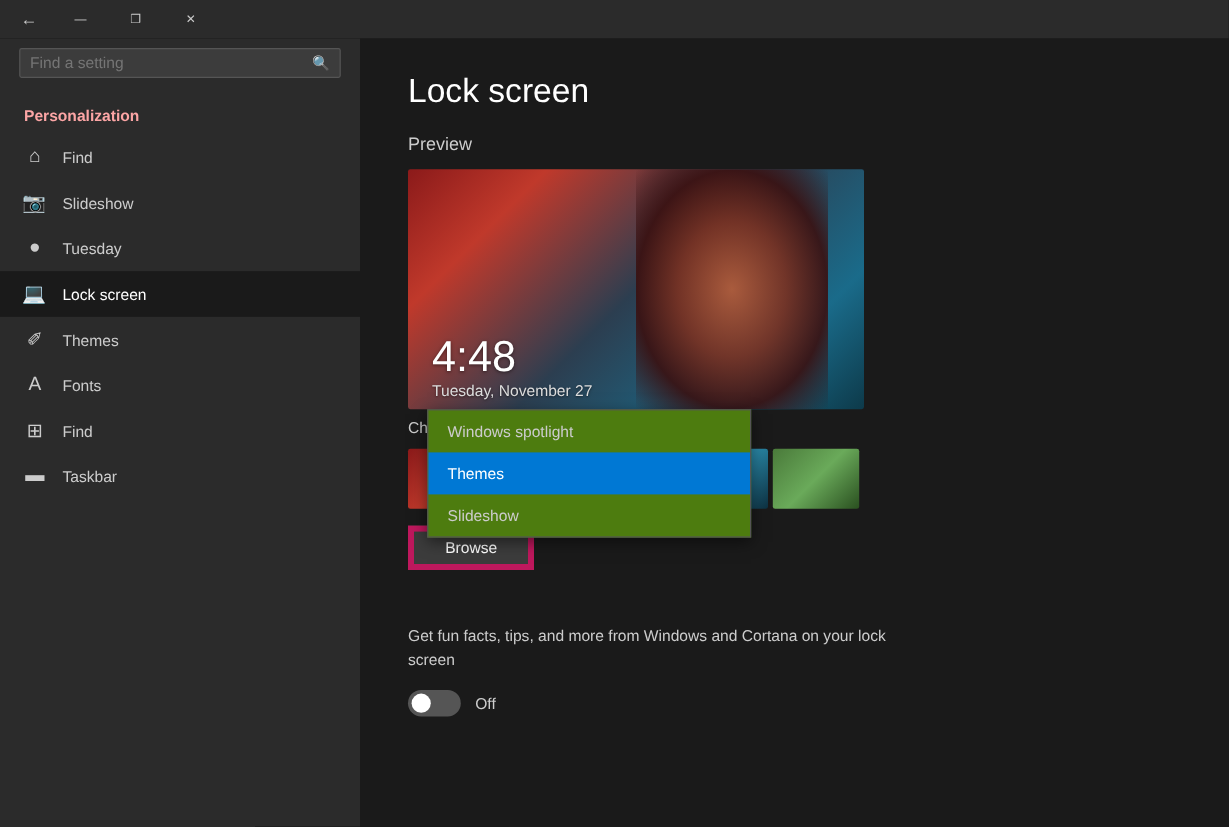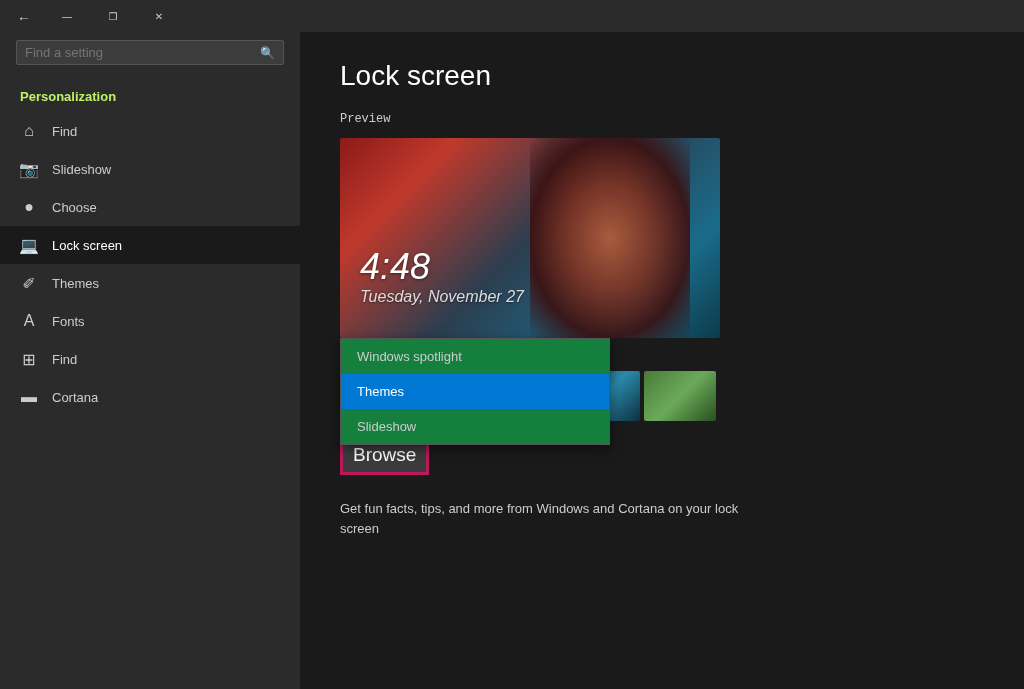--- a/index.html
+++ b/index.html
@@ -89,21 +89,21 @@
       outline: none;
     }
     .search-icon {
       color: #aaa;
       font-size: 12px;
     }
     .personalization-label {
       padding: 16px 20px 8px 20px;
       font-size: 13px;
       font-weight: 600;
-      color: #bef264;
+      color: #fca5a5;
     }
     .nav-item {
       display: flex;
       align-items: center;
       padding: 10px 20px;
       cursor: pointer;
       font-size: 13px;
       color: #ccc;
       gap: 14px;
     }
@@ -129,56 +129,54 @@
       padding: 28px 40px;
       position: relative;
     }
     .page-title {
       font-size: 28px;
       font-weight: 300;
       color: #fff;
       margin-bottom: 20px;
     }
     .section-label {
-      font-size: 12px;
+      font-size: 15px;
       color: #ccc;
       margin-bottom: 12px;
-      font-family: Liberation Mono, monospace;
     }
 
     
     .preview-container {
       position: relative;
       width: 380px;
       height: 200px;
       margin-bottom: 0;
       overflow: visible;
     }
     .preview-image {
       width: 380px;
       height: 200px;
       background: linear-gradient(135deg, #8b1a1a 0%, #c0392b 20%, #2c3e50 50%, #1a6b8a 80%, #0d3a4a 100%);
       border-radius: 2px;
       position: relative;
       overflow: hidden;
     }
     .preview-overlay {
       position: absolute;
-      bottom: 32px;
+      bottom: 8px;
       left: 20px;
-      font-style: italic;
     }
     .preview-time {
       font-size: 36px;
       font-weight: 300;
       color: #fff;
       text-shadow: 0 1px 3px rgba(0,0,0,0.5);
     }
     .preview-date {
-      font-size: 16px;
+      font-size: 13px;
       color: #ddd;
       text-shadow: 0 1px 2px rgba(0,0,0,0.5);
     }
 
     
     .portrait {
       position: absolute;
       right: 30px;
       top: 0;
       width: 160px;
@@ -187,26 +185,26 @@
       opacity: 0.9;
     }
 
     
     .dropdown-wrapper {
       position: relative;
       width: 380px;
       margin-top: 0;
     }
     .dropdown-menu {
-      background: #15803d;
+      background: #4d7c0f;
       border: 1px solid #555;
       width: 270px;
       position: absolute;
       top: 0;
-      left: 0;
+      left: 16px;
       z-index: 100;
       box-shadow: 0 4px 12px rgba(0,0,0,0.5);
     }
     .dropdown-item {
       padding: 10px 16px;
       font-size: 13px;
       color: #ccc;
       cursor: pointer;
     }
     .dropdown-item.selected {
@@ -234,35 +232,36 @@
       cursor: pointer;
       flex-shrink: 0;
     }
     .thumb1 { background: linear-gradient(135deg, #8b1a1a, #c0392b, #6a1010); }
     .thumb2 { background: linear-gradient(135deg, #8b7355, #a0856a, #c4a882); }
     .thumb3 { background: linear-gradient(135deg, #3a8fc4, #5ab0e0, #2a6090); }
     .thumb4 { background: linear-gradient(135deg, #1a5a7a, #2a8aaa, #0d3040); }
     .thumb5 { background: linear-gradient(135deg, #4a7a3a, #6aaa5a, #2a5020); }
 
     .browse-btn {
-      padding: 6px 10px;
+      padding: 6px 26px;
       background: #3c3c3c;
-      border: 3px solid #be185d;
-      color: #fff;
-      font-size: 19px;
+      border: 5px solid #be185d;
+      color: #fff;
+      font-size: 13px;
       cursor: pointer;
       margin-bottom: 24px;
     }
 
     .info-text {
       font-size: 13px;
       color: #ccc;
       max-width: 420px;
       line-height: 1.5;
       margin-bottom: 16px;
+      margin-top: 21px;
     }
 
     
     .toggle-row {
       display: flex;
       align-items: center;
       gap: 12px;
     }
     .toggle {
       width: 44px;
@@ -317,41 +316,41 @@
     <div class="nav-item">
       <span class="nav-icon">⌂</span>
       <span>Find</span>
     </div>
     <div class="nav-item">
       <span class="nav-icon">📷</span>
       <span>Slideshow</span>
     </div>
     <div class="nav-item">
       <span class="nav-icon">●</span>
-      <span>Choose</span>
+      <span>Tuesday</span>
     </div>
     <div class="nav-item active">
       <span class="nav-icon">💻</span>
       <span>Lock screen</span>
     </div>
     <div class="nav-item">
       <span class="nav-icon">✐</span>
       <span>Themes</span>
     </div>
     <div class="nav-item">
       <span class="nav-icon">A</span>
       <span>Fonts</span>
     </div>
     <div class="nav-item">
       <span class="nav-icon">⊞</span>
       <span>Find</span>
     </div>
     <div class="nav-item">
       <span class="nav-icon">▬</span>
-      <span>Cortana</span>
+      <span>Taskbar</span>
     </div>
   </div>
 
   <div class="content">
     <div class="page-title">Lock screen</div>
     <div class="section-label">Preview</div>
 
     
     <div class="preview-container">
       <div class="preview-image">
@@ -379,15 +378,21 @@
       <div class="picture-thumb thumb2"></div>
       <div class="picture-thumb thumb3"></div>
       <div class="picture-thumb thumb4"></div>
       <div class="picture-thumb thumb5"></div>
     </div>
 
     <button class="browse-btn">Browse</button>
 
     <div class="info-text">Get fun facts, tips, and more from Windows and Cortana on your lock screen</div>
 
+    <div class="toggle-row">
+      <div class="toggle">
+        <div class="toggle-knob"></div>
+      </div>
+      <span class="toggle-label">Off</span>
+    </div>
   </div>
 
 </div>
 
 </body></html>

